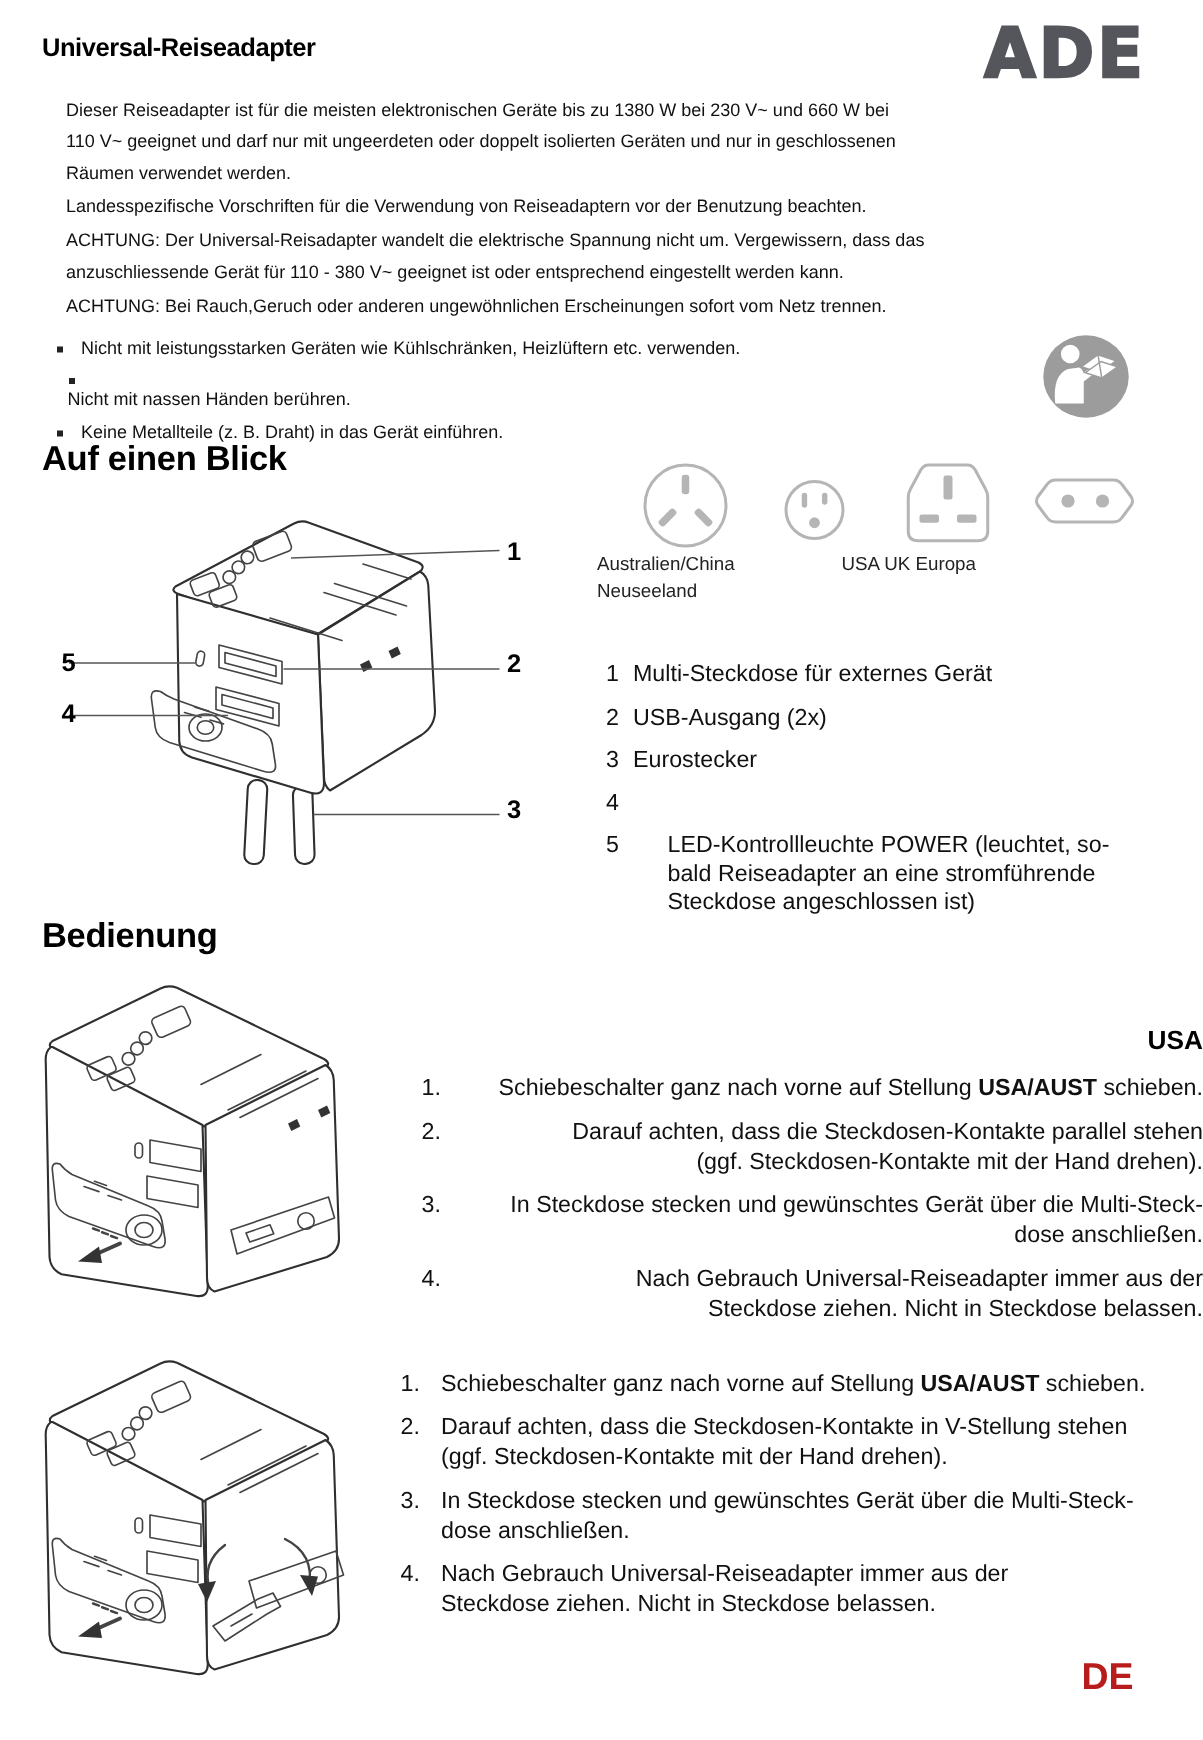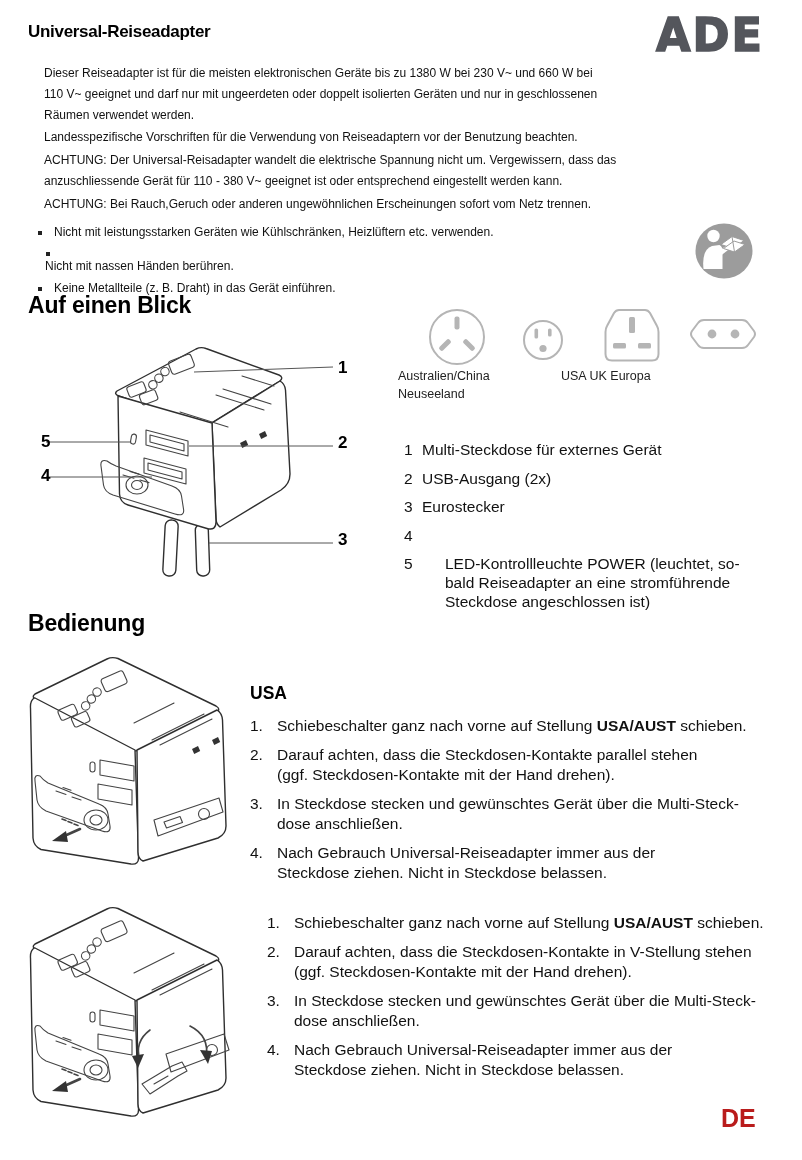--- a/index.html
+++ b/index.html
@@ -260,21 +260,21 @@
 
       <path d="M140,172 L205,150 L209,164 L144,188 Z"></path>
       <circle cx="190" cy="166" r="5.5"></circle>
       <path d="M150,174 l16,-5.5 l2.5,6 l-16,5.5 Z"></path>
       <path d="M198,92 l6,-3 l2.2,5 l-6,3 Z" fill="#333" stroke="none"></path>
       <path d="M178,101 l6,-3 l2.2,5 l-6,3 Z" fill="#333" stroke="none"></path>
     </g>
   </svg>
 </div>
 
-<div class="abs opblock" style="left:250px;top:683px;">
+<div class="abs opblock" style="left:267px;top:683px;text-align:right;">
   <div class="h3">USA</div>
   <div class="steps">
     <div class="step-row">
       <span class="step-num">1.</span>
       <span class="step-text pre"><span>Schiebeschalter ganz nach vorne auf Stellung </span><b>USA/AUST</b><span> schieben.</span></span>
     </div>
     <div class="step-row">
       <span class="step-num">2.</span>
       <span class="step-text pre"><span>Darauf achten, dass die Steckdosen-Kontakte parallel stehen
 (ggf. Steckdosen-Kontakte mit der Hand drehen).</span><b></b><span></span></span>

